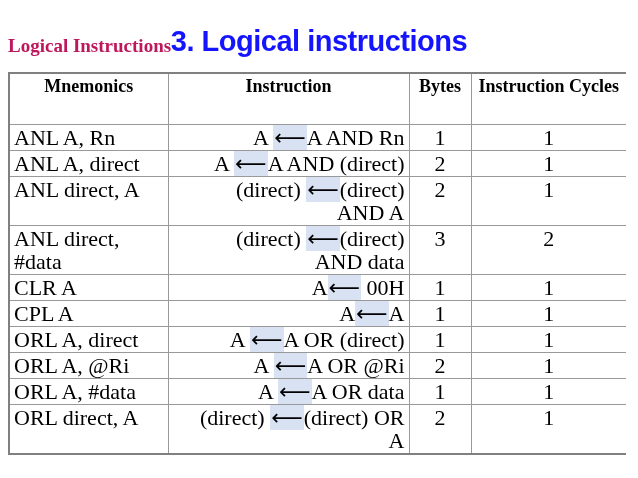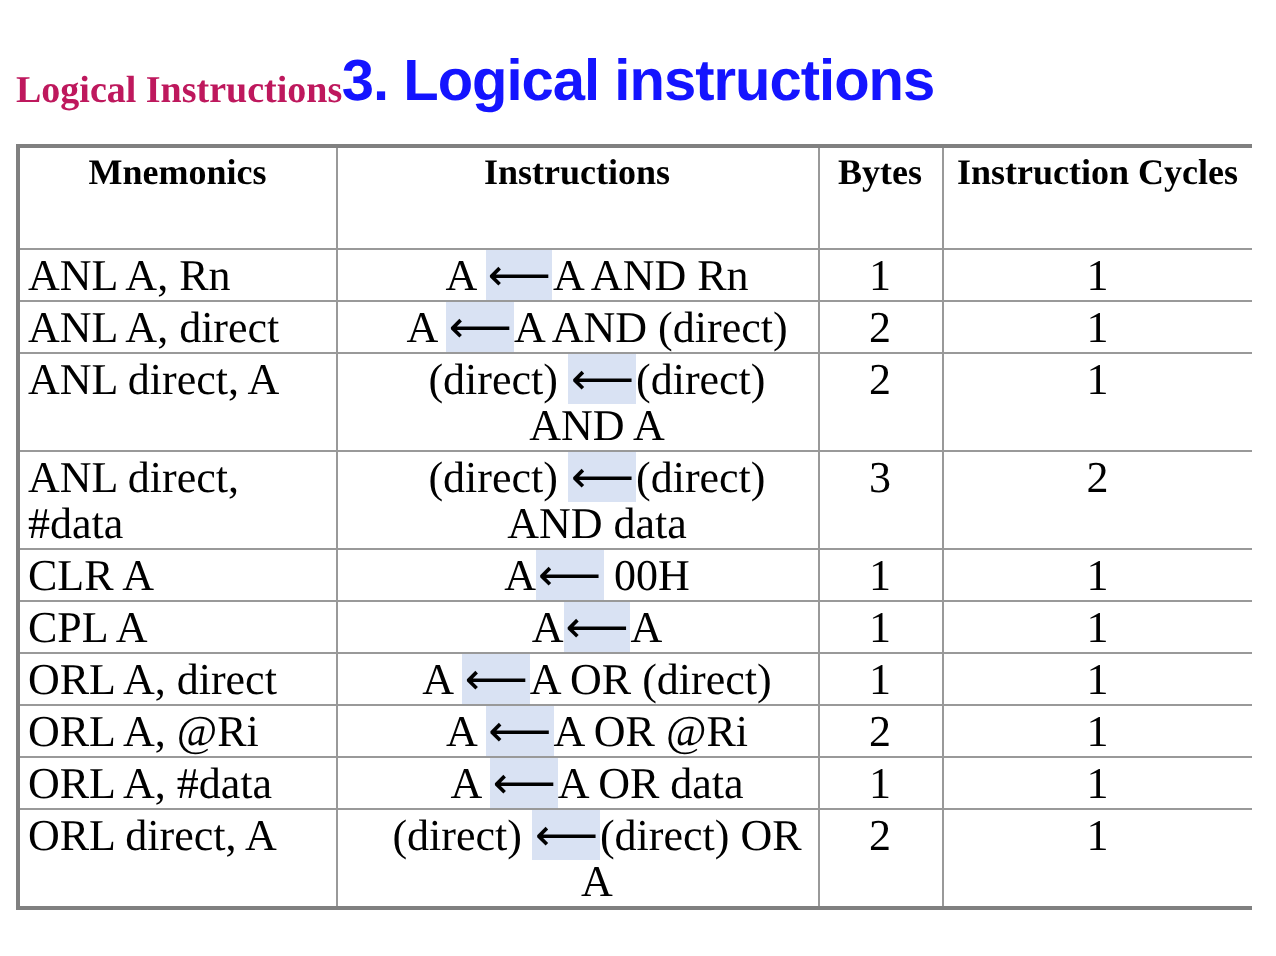--- a/index.html
+++ b/index.html
@@ -69,21 +69,21 @@
   }
   .instr-table td {
     height: 23px;
     vertical-align: top;
   }
   col.c-mnemonic { width: 159px; }
   col.c-desc     { width: 241px; }
   col.c-bytes    { width: 62px; }
   col.c-cycles   { width: 156px; }
   td.mnemonic-cell { text-align: left; }
-  td.description-cell { text-align: center; padding-left: 24px; }
+  td.description-cell { text-align: right; padding-left: 24px; }
   td.bytes-cell, td.cycles-cell { text-align: center; }
   .arrow-hl {
     background: #d9e2f3;
     padding: 0 1px;
   }
 </style>
 </head>
 <body>
 
 <div class="slide-title">3. Logical instructions</div>
@@ -94,21 +94,21 @@
   <table class="instr-table">
     <colgroup>
       <col class="c-mnemonic">
       <col class="c-desc">
       <col class="c-bytes">
       <col class="c-cycles">
     </colgroup>
     <thead>
       <tr>
         <th>Mnemonics</th>
-        <th>Instructions</th>
+        <th>Instruction</th>
         <th>Bytes</th>
         <th>Instruction Cycles</th>
       </tr>
     </thead>
     <tbody>
         <tr>
           <td class="mnemonic-cell">ANL A, Rn</td>
           <td class="description-cell">A <span class="arrow-hl">⟵</span>A AND Rn</td>
           <td class="bytes-cell">1</td>
           <td class="cycles-cell">1</td>

